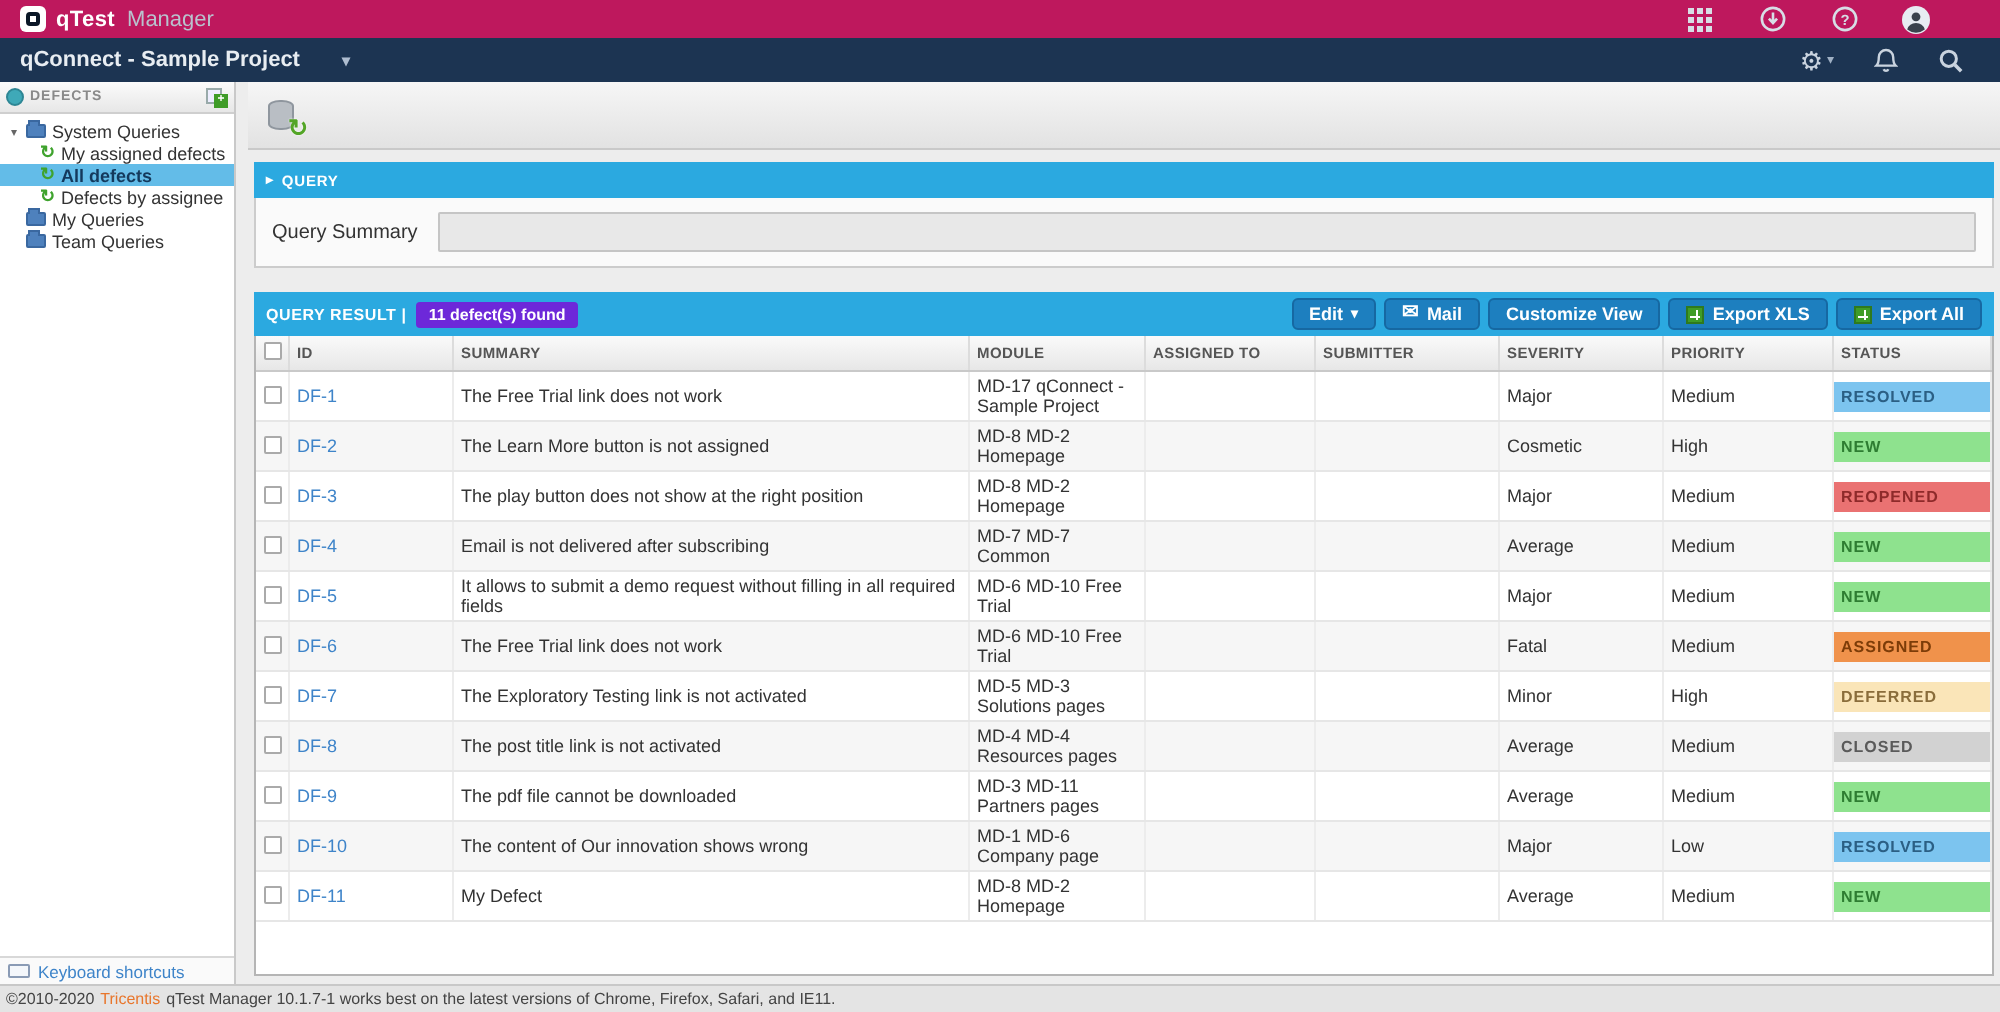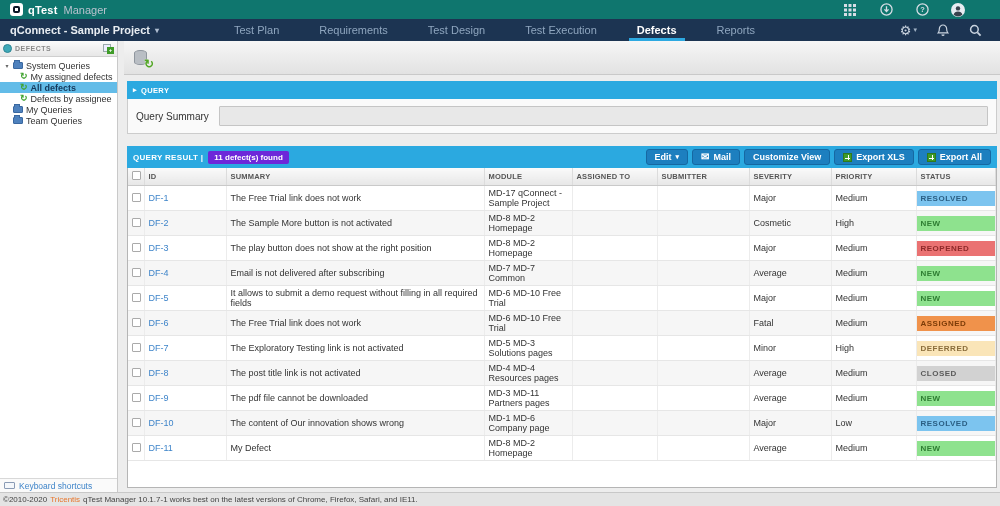--- a/index.html
+++ b/index.html
@@ -1,31 +1,31 @@
 <!DOCTYPE html>
 <html><head>
 <meta charset="utf-8">
 <style>
   * { margin:0; padding:0; box-sizing:border-box; }
   html,body { width:1000px; height:506px; overflow:hidden; background:#fff;
     font-family:"Liberation Sans", sans-serif; }
   .page { position:relative; width:1000px; height:506px; display:flex; flex-direction:column; }
 
   
-  .topbar { height:19px; background:#0f766e; display:flex; align-items:center; padding:0 10px; flex:0 0 auto; }
+  .topbar { height:19px; background:#be185d; display:flex; align-items:center; padding:0 10px; flex:0 0 auto; }
   .logo-box { width:13px; height:13px; background:#fff; border-radius:3px; display:flex; align-items:center; justify-content:center; margin-right:5px; }
   .logo-box .inner { width:7px; height:7px; border:2px solid #0b1727; border-radius:2px; }
   .logo-text { color:#fff; font-size:11px; font-weight:bold; letter-spacing:.2px; }
   .product-text { color:#b9c2ce; font-size:11px; margin-left:6px; }
   .topbar-right { margin-left:auto; display:flex; align-items:center; gap:22px; padding-right:25px; }
   .tb-icon { width:14px; height:14px; display:flex; align-items:center; justify-content:center; color:#d7dee6; font-size:10px; cursor:pointer; }
 
   
   .navbar { height:22px; background:#1c3452; display:flex; align-items:stretch; padding:0 10px; flex:0 0 auto; }
-  .project-sel { display:flex; align-items:center; color:#e8edf2; font-size:11px; font-weight:bold; gap:5px; cursor:pointer; }
+  .project-sel { display:flex; align-items:center; color:#e8edf2; font-size:11px; font-weight:bold; gap:21px; cursor:pointer; }
   .project-sel .caret { font-size:8px; color:#aebdd0; }
   .nav-tabs { display:flex; align-items:stretch; margin-left:55px; }
   .nav-tab { display:flex; align-items:center; padding:0 20px; color:#8fa6bf; font-size:11px; cursor:pointer; position:relative; }
   .nav-tab.active { color:#fff; font-weight:bold; }
   .nav-tab.active::after { content:""; position:absolute; left:12px; right:12px; bottom:0; height:3px; background:#2da9e1; }
   .navbar-right { margin-left:auto; display:flex; align-items:center; gap:20px; padding-right:8px; }
   .nb-icon { color:#c9d3df; display:flex; align-items:center; cursor:pointer; }
   .gear-glyph { font-size:13px; line-height:1; }
   .nb-caret { font-size:7px; margin-left:2px; color:#9fb0c4; }
 
@@ -152,28 +152,20 @@
           </svg>
       </span>
     </div>
   </div>
 
   <div class="navbar">
     <div class="project-sel">
       <span>qConnect - Sample Project</span>
       <span class="caret">▾</span>
     </div>
-    <div class="nav-tabs">
-        <div class="nav-tab">Test Plan</div>
-        <div class="nav-tab">Requirements</div>
-        <div class="nav-tab">Test Design</div>
-        <div class="nav-tab">Test Execution</div>
-        <div class="nav-tab active">Defects</div>
-        <div class="nav-tab">Reports</div>
-      </div>
     <div class="navbar-right">
       <span class="nb-icon">
         <span class="gear-glyph">⚙</span>
           <span class="nb-caret">▾</span>
       </span>
       <span class="nb-icon">
         <svg width="12" height="13" viewBox="0 0 12 13">
             <path d="M6 1a3.6 3.6 0 0 0-3.6 3.6c0 3-1.2 4.2-1.2 4.2h9.6s-1.2-1.2-1.2-4.2A3.6 3.6 0 0 0 6 1z" fill="none" stroke="#c9d3df" stroke-width="1.2"></path>
             <path d="M4.8 10.6a1.3 1.3 0 0 0 2.4 0" fill="none" stroke="#c9d3df" stroke-width="1.2"></path>
           </svg>
@@ -316,21 +308,21 @@
                   <td></td>
                   <td>Major</td>
                   <td>Medium</td>
                   <td class="status-cell">
                     <div class="status-fill" style="background: rgb(124, 196, 239); color: rgb(43, 95, 132);">RESOLVED</div>
                   </td>
                 </tr>
                 <tr>
                   <td><span class="cb"></span></td>
                   <td class="id-cell"><a href="#">DF-2</a></td>
-                  <td>The Sample More button is not activated</td>
+                  <td>The Learn More button is not assigned</td>
                   <td>MD-8 MD-2 Homepage</td>
                   <td></td>
                   <td></td>
                   <td>Cosmetic</td>
                   <td>High</td>
                   <td class="status-cell">
                     <div class="status-fill" style="background: rgb(142, 226, 142); color: rgb(46, 125, 50);">NEW</div>
                   </td>
                 </tr>
                 <tr>

